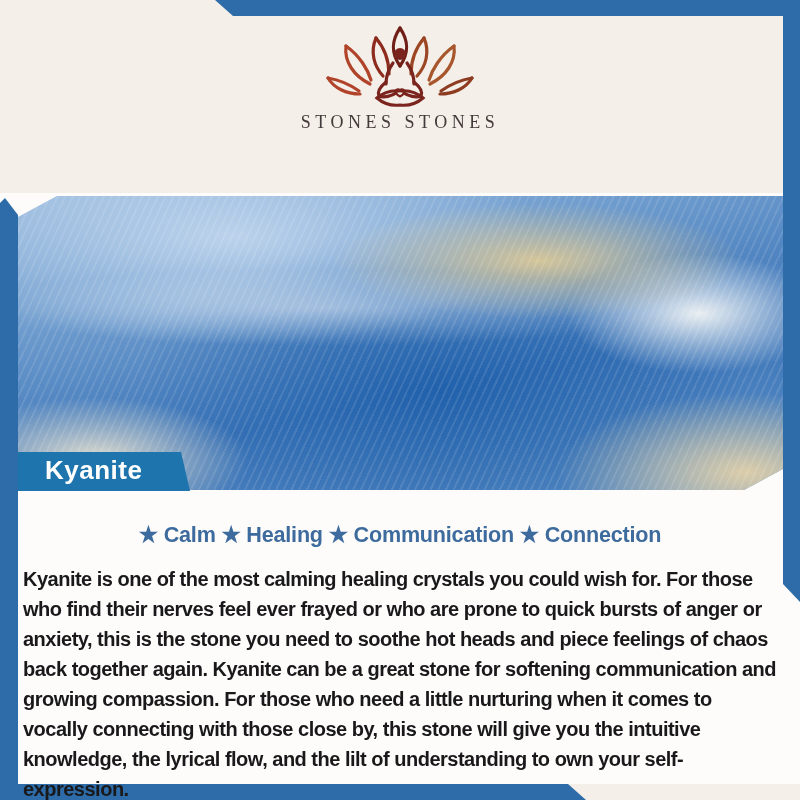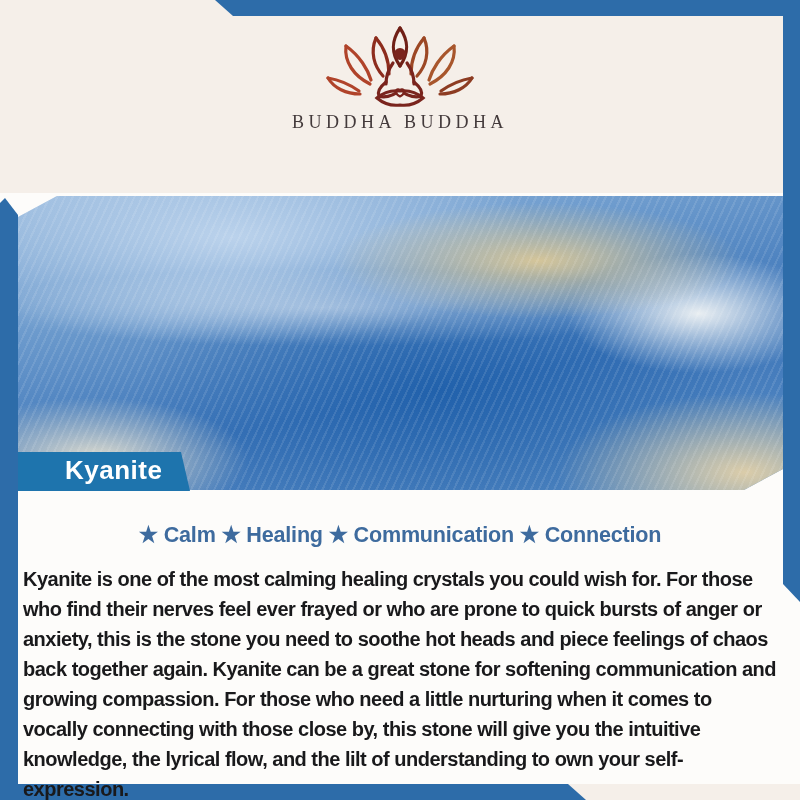--- a/index.html
+++ b/index.html
@@ -49,21 +49,21 @@
       radial-gradient(ellipse 300px 85px at 68% 22%, rgba(223,202,150,0.92), rgba(223,202,150,0) 68%),
       radial-gradient(ellipse 190px 85px at 89% 40%, rgba(251,251,248,0.9), rgba(251,251,248,0) 70%),
       radial-gradient(ellipse 430px 150px at 28% 14%, rgba(198,218,240,0.85), rgba(198,218,240,0) 72%),
       radial-gradient(ellipse 400px 210px at 55% 66%, rgba(26,92,168,0.78), rgba(26,92,168,0) 76%),
       linear-gradient(168deg,#9abbde 0%,#6d9bcd 30%,#3b74b8 62%,#5d90c6 100%);
   }
   
   .stone-label{
     position:absolute;left:18px;top:452px;width:172px;height:39px;
     clip-path:polygon(0 0,163px 0,172px 39px,0 39px);
-    background:#1e74ad;display:flex;align-items:center;padding-left:20px;
+    background:#1e74ad;display:flex;align-items:center;
   }
   .stone-label span{
     color:#ffffff;font-size:26px;font-weight:700;letter-spacing:0.5px;
     padding-left:27px;padding-bottom:2px;
   }
   
   .features-line{
     position:absolute;left:0;top:522px;width:800px;text-align:center;
     color:#3e6b9e;font-size:22px;font-weight:700;letter-spacing:-0.2px;
     transform:scaleX(0.98);
@@ -111,21 +111,21 @@
         <circle cx="120" cy="30" r="6" fill="#7a241d" stroke="none"></circle>
         <path d="M113,39 C108,46 106,53 106,60" stroke="#7a241d"></path>
         <path d="M127,39 C132,46 134,53 134,60" stroke="#7a241d"></path>
         <path d="M106,58 C100,63 97,68 99,72 C104,74 112,72 116,69" stroke="#7a241d"></path>
         <path d="M134,58 C140,63 143,68 141,72 C136,74 128,72 124,69" stroke="#7a241d"></path>
         <path d="M97,74 C104,68 112,66 120,67 C128,66 136,68 143,74 C136,80 128,82 120,81 C112,82 104,80 97,74 Z" stroke="#7a241d"></path>
         <path d="M116,68 C116,64.5 120,64.5 120,67 C120,64.5 124,64.5 124,68 C124,70.5 120,72.5 120,72.5 C120,72.5 116,70.5 116,68 Z" stroke="#7a241d" stroke-width="2"></path>
       </g>
     </svg>
   </div>
-  <div class="brand-name">BUDDHA BUDDHA</div>
+  <div class="brand-name">STONES STONES</div>
 
 
   <div class="stone-photo"></div>
 
   <div class="stone-label">
     <span>Kyanite</span>
   </div>
 
   <div class="features-line">★ Calm  ★ Healing  ★ Communication ★ Connection</div>
 

